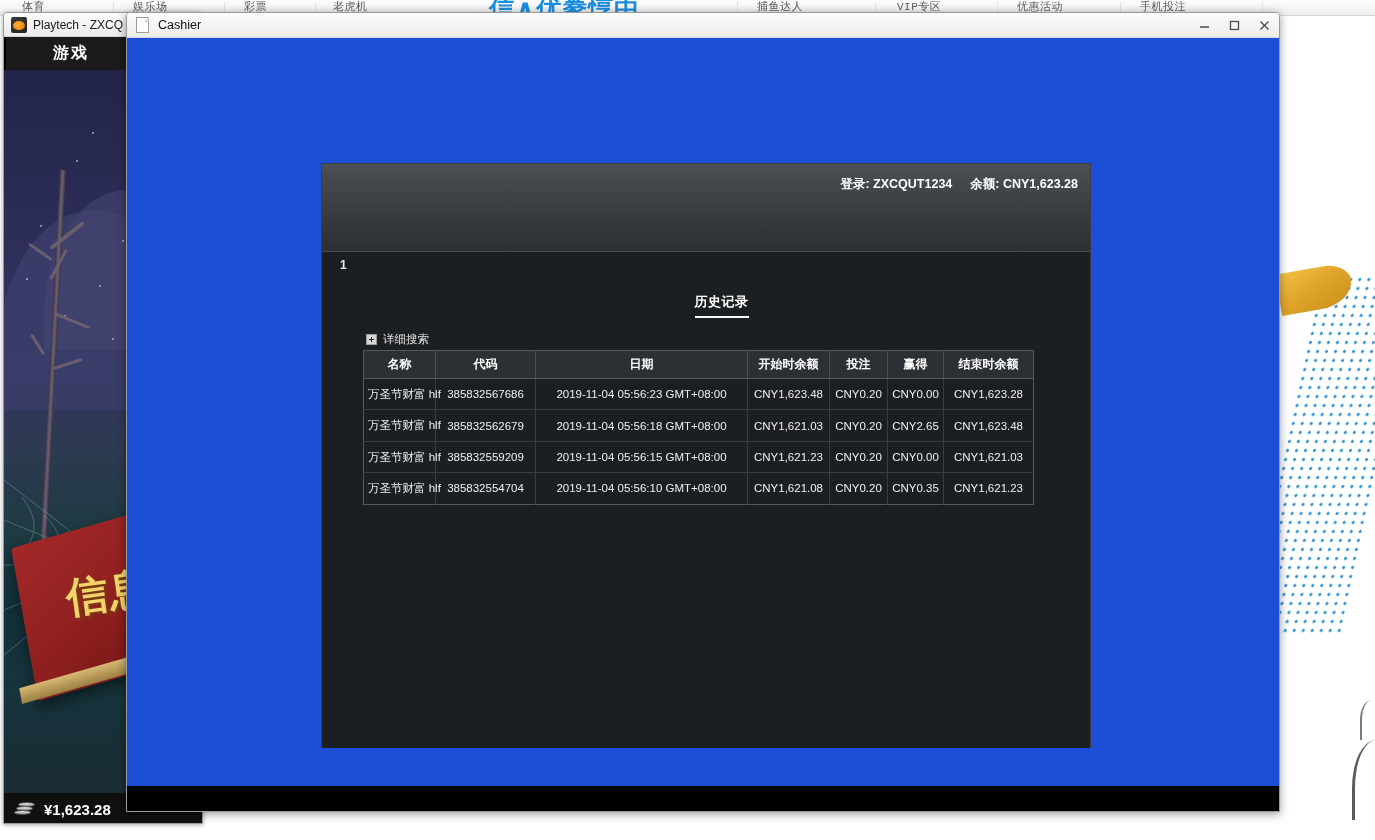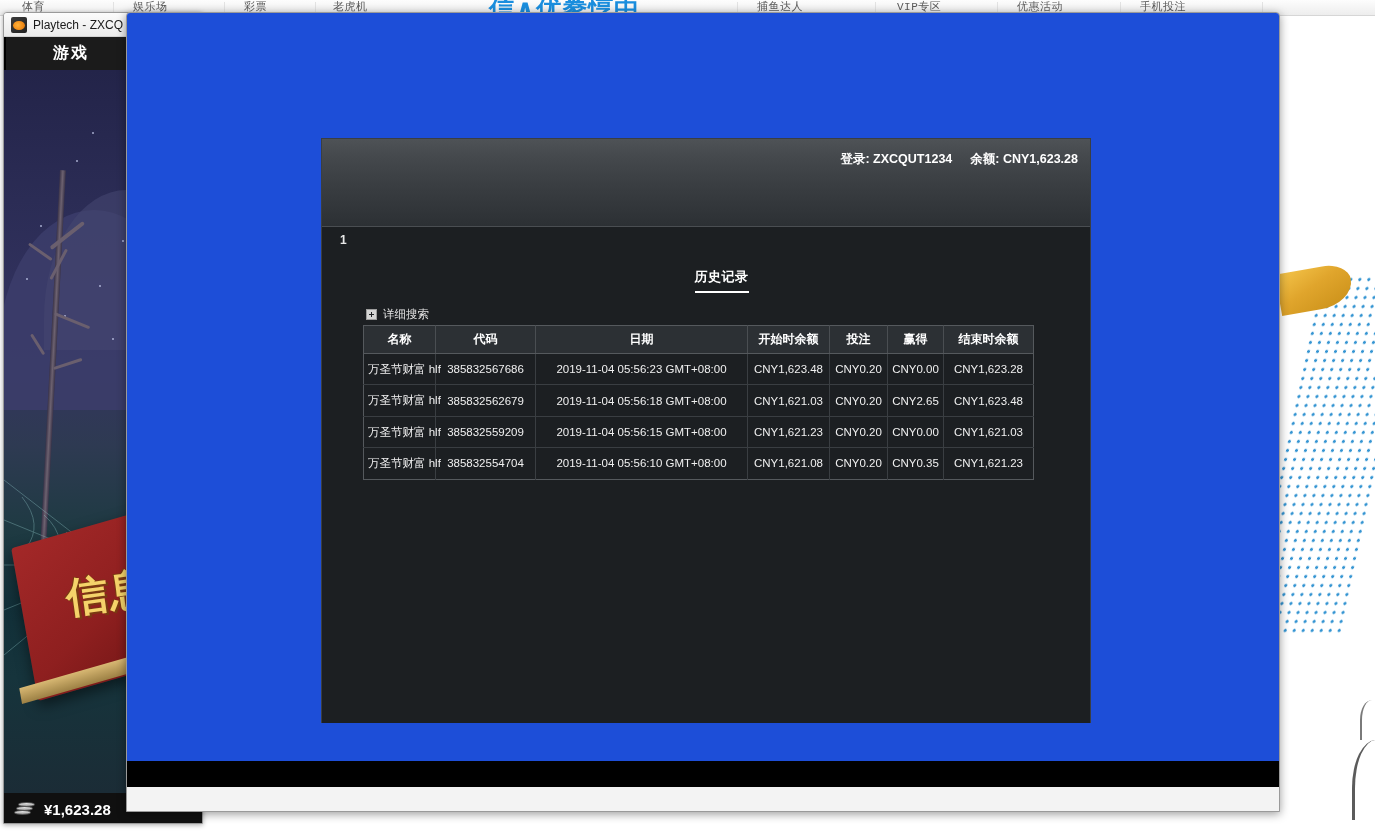--- a/index.html
+++ b/index.html
@@ -455,20 +455,42 @@
             <span></span>
             <span></span>
         </div>
         <div class="pt-balance-text">¥1,623.28</div>
       </div>
     </div>
   </div>
 
   <div class="cw">
 
+    <div class="cw-titlebar">
+      <div class="doc-icon"></div>
+      <div class="cw-title">Cashier</div>
+      <div class="cw-controls">
+        <div class="cw-btn">
+          <svg width="13" height="13" viewBox="0 0 13 13">
+              <line x1="2" y1="8" x2="11" y2="8" stroke="#4a4a4a" stroke-width="1.3"></line>
+            </svg>
+        </div>
+        <div class="cw-btn">
+          <svg width="13" height="13" viewBox="0 0 13 13">
+              <rect x="2.5" y="2.5" width="8" height="8" fill="none" stroke="#4a4a4a" stroke-width="1.3"></rect>
+            </svg>
+        </div>
+        <div class="cw-btn">
+          <svg width="13" height="13" viewBox="0 0 13 13">
+              <line x1="2.5" y1="2.5" x2="10.5" y2="10.5" stroke="#4a4a4a" stroke-width="1.3"></line>
+              <line x1="10.5" y1="2.5" x2="2.5" y2="10.5" stroke="#4a4a4a" stroke-width="1.3"></line>
+            </svg>
+        </div>
+      </div>
+    </div>
 
     <div class="cw-body">
 
       <div class="cash-page">
 
         <div class="cash-header">
           <div class="cash-header-info">
             <span>登录: ZXCQUT1234</span>
             <span>余额: CNY1,623.28</span>
           </div>

